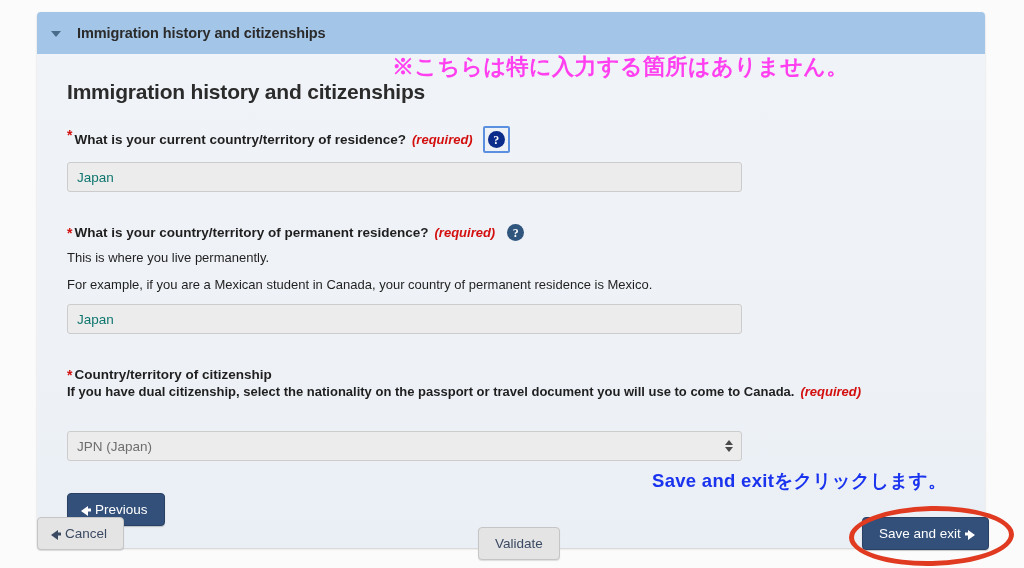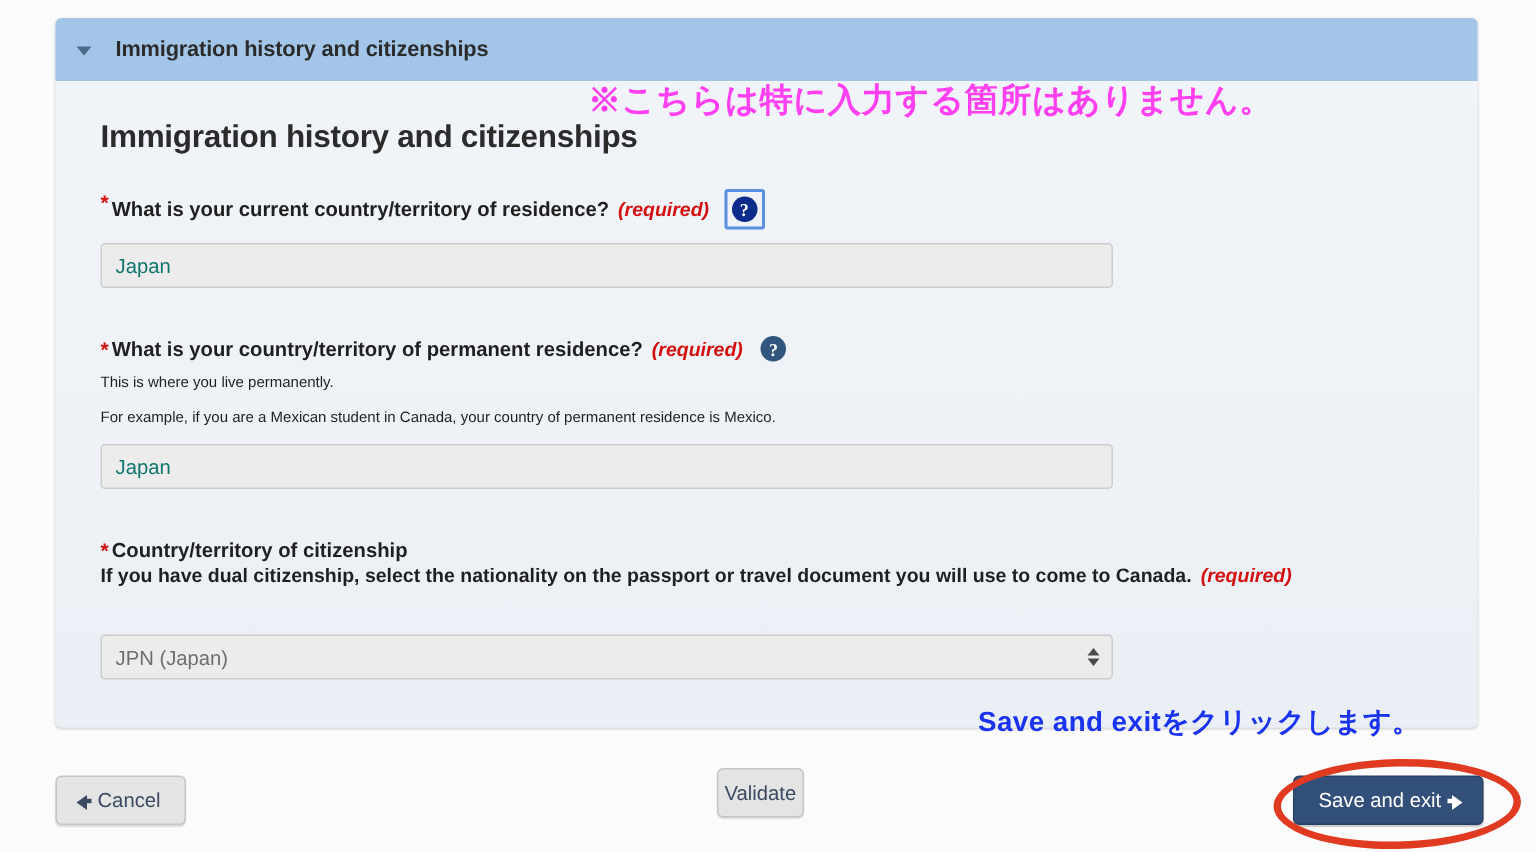--- a/index.html
+++ b/index.html
@@ -123,21 +123,21 @@
     padding: 3px;
     border: 2px solid #5b8fe0;
     border-radius: 2px;
     background: #eef2f7;
   }
   .help-focus .help-icon {
     margin-left: 0;
   }
 
   .q-desc {
-    font-size: 10px;
+    font-size: 13px;
     color: #1f1f1f;
     margin: 0 0 12px 0;
   }
   .q-sub-bold {
     font-size: 13px;
     font-weight: bold;
     color: #1f1f1f;
     margin: 0 0 8px 0;
   }
 
@@ -276,22 +276,22 @@
   .btn-cancel {
     position: absolute;
     left: 37px;
     top: 5px;
     padding: 8px 16px 8px 13px;
     align-items: center;
   }
   .btn-validate {
     position: absolute;
     left: 478px;
-    top: 0;
-    padding: 8px 4px;
+    top: 15px;
+    padding: 8px 16px;
     justify-content: flex-end;
   }
   .btn-saveexit {
     position: absolute;
     left: 862px;
     top: 5px;
     padding: 8px 13px 8px 16px;
   }
 
   
@@ -385,20 +385,24 @@
           <span>JPN (Japan)</span>
         </div>
         <span class="select-arrows">
           <span class="up"></span>
             <span class="down"></span>
         </span>
       </div>
     </div>
 
     
+    <div class="btn btn-dark btn-previous">
+      <span class="arrow-left"></span>
+      <span>Previous</span>
+    </div>
 
   </div>
 </div>
 
 <div class="bottom-bar">
   <div class="btn btn-light btn-cancel">
     <span class="arrow-left"></span>
     <span>Cancel</span>
   </div>
 

